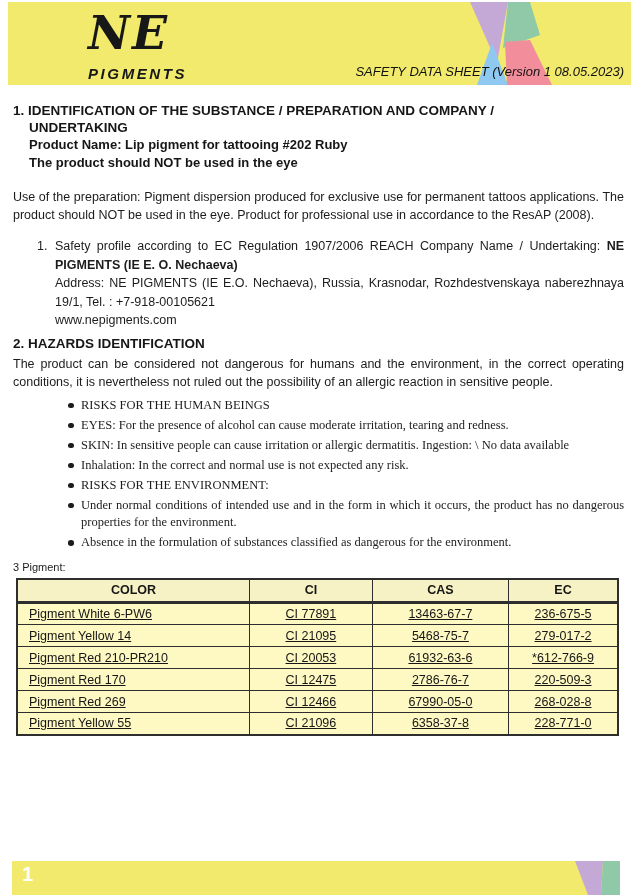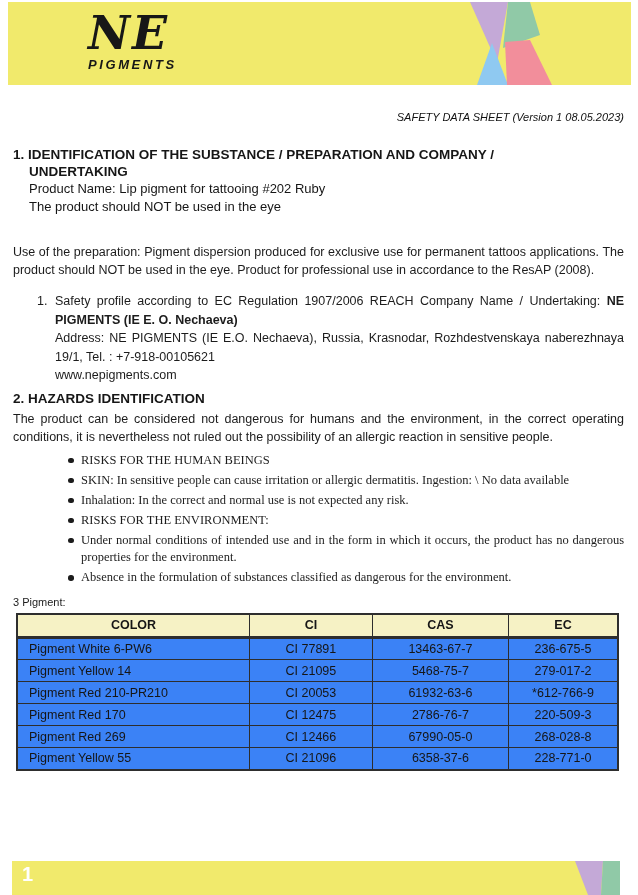--- a/index.html
+++ b/index.html
@@ -16,34 +16,34 @@
   .band-top {
     position:absolute; left:8px; top:2px; right:7px; height:83px;
     background:#f1ea6c; overflow:hidden;
   }
   .logo { position:absolute; left:80px; top:7px;font-style:italic; }
   .logo-ne {
     font-family:"DejaVu Serif", serif; font-weight:bold;
     font-size:46px; line-height:1.05; letter-spacing:2px; color:#171717;
   }
   .logo-pigments {
-    font-size:13px; font-weight:bold; letter-spacing:2.6px; color:#171717; margin-top:0px;
+    font-size:15px; font-weight:bold; letter-spacing:2.6px; color:#171717; margin-top:8px;
   }
   .band-shapes { position:absolute; left:450px; top:0; width:110px; height:83px; }
   
   .content { position:absolute; left:13px; top:0; width:611px; }
   .sds-line {
-    margin-top:111px; text-align:right; font-style:italic;
-    font-size:11px; color:#111; padding-right:0px;
+    margin-top:64px; text-align:right; font-style:italic;
+    font-size:13px; color:#111; padding-right:0px;
   }
   .h-section { font-size:13.5px; font-weight:bold; line-height:17px; color:#161616; }
   .h-s1 { margin-top:23px; }
   .h-indent { padding-left:16px; }
-  .bold-line { font-weight:normal; font-size:13px; line-height:18px; padding-left:16px; color:#161616; }
-  .para { margin-top:27px; font-size:12.5px; line-height:18px; text-align:justify; }
+  .bold-line { font-weight:bold; font-size:13px; line-height:18px; padding-left:16px; color:#161616; }
+  .para { margin-top:16px; font-size:12.5px; line-height:18px; text-align:justify; }
   .reach-item { margin-top:13px; position:relative; padding-left:42px; font-size:12.5px; line-height:18.5px; }
   .reach-num { position:absolute; left:24px; top:0; }
   .jst { text-align:justify; }
   .b { font-weight:bold; }
   .h-s2 { margin-top:5px; }
   .para2 { margin-top:3px; }
   ul.hazards { margin-top:6px; list-style:none; padding-left:55px;font-family:Liberation Serif, serif; }
   ul.hazards li {
     position:relative; padding-left:13px; font-size:12.5px;
     line-height:17.5px; margin-bottom:2.5px; text-align:justify;
@@ -57,21 +57,21 @@
   table.pigments {
     margin-top:5px; margin-left:3px; width:603px;
     border-collapse:collapse; font-size:12.5px; color:#161616;
     border:2px solid #2e2e2e;
   }
   table.pigments th {
     background:#f6f2c5; font-weight:bold; height:24px;
     border:1px solid #2e2e2e; border-bottom:3px solid #2e2e2e; text-align:center;
   }
   table.pigments td {
-    border:1px solid #2e2e2e; height:22px; text-align:center; background:#3b82f6;
+    border:1px solid #2e2e2e; height:22px; text-align:center; background:#fef9c3;text-decoration:underline;
   }
   table.pigments td:first-child { text-align:left; padding-left:11px; }
   
   .band-footer {
     position:absolute; left:12px; bottom:0; width:608px; height:34px;
     background:#f1ea6c; overflow:hidden;
   }
   .page-num {
     position:absolute; left:10px; top:2px; color:#ffffff;
     font-size:20px; font-weight:bold;
@@ -121,20 +121,24 @@
 
     <div class="para para2">The product can be considered not dangerous for humans and the environment, in the correct operating conditions, it is nevertheless not ruled out the possibility of an allergic reaction in sensitive people.</div>
 
     <ul class="hazards">
 
         <li>
           <span class="dot"></span>
           <span>RISKS FOR THE HUMAN BEINGS</span>
         </li>
 
+        <li>
+          <span class="dot"></span>
+          <span>EYES: For the presence of alcohol can cause moderate irritation, tearing and redness.</span>
+        </li>
 
         <li>
           <span class="dot"></span>
           <span>SKIN: In sensitive people can cause irritation or allergic dermatitis. Ingestion: \ No data available</span>
         </li>
 
         <li>
           <span class="dot"></span>
           <span>Inhalation: In the correct and normal use is not expected any risk.</span>
         </li>
@@ -205,21 +209,21 @@
           <tr>
             <td>Pigment Red 269</td>
             <td>CI 12466</td>
             <td>67990-05-0</td>
             <td>268-028-8</td>
           </tr>
 
           <tr>
             <td>Pigment Yellow 55</td>
             <td>CI 21096</td>
-            <td>6358-37-6</td>
+            <td>6358-37-8</td>
             <td>228-771-0</td>
           </tr>
         </tbody>
     </table>
 
   </div>
 
   <div class="band-footer">
     <span class="page-num">1</span>
     <svg class="footer-shapes" viewBox="0 0 50 34">

